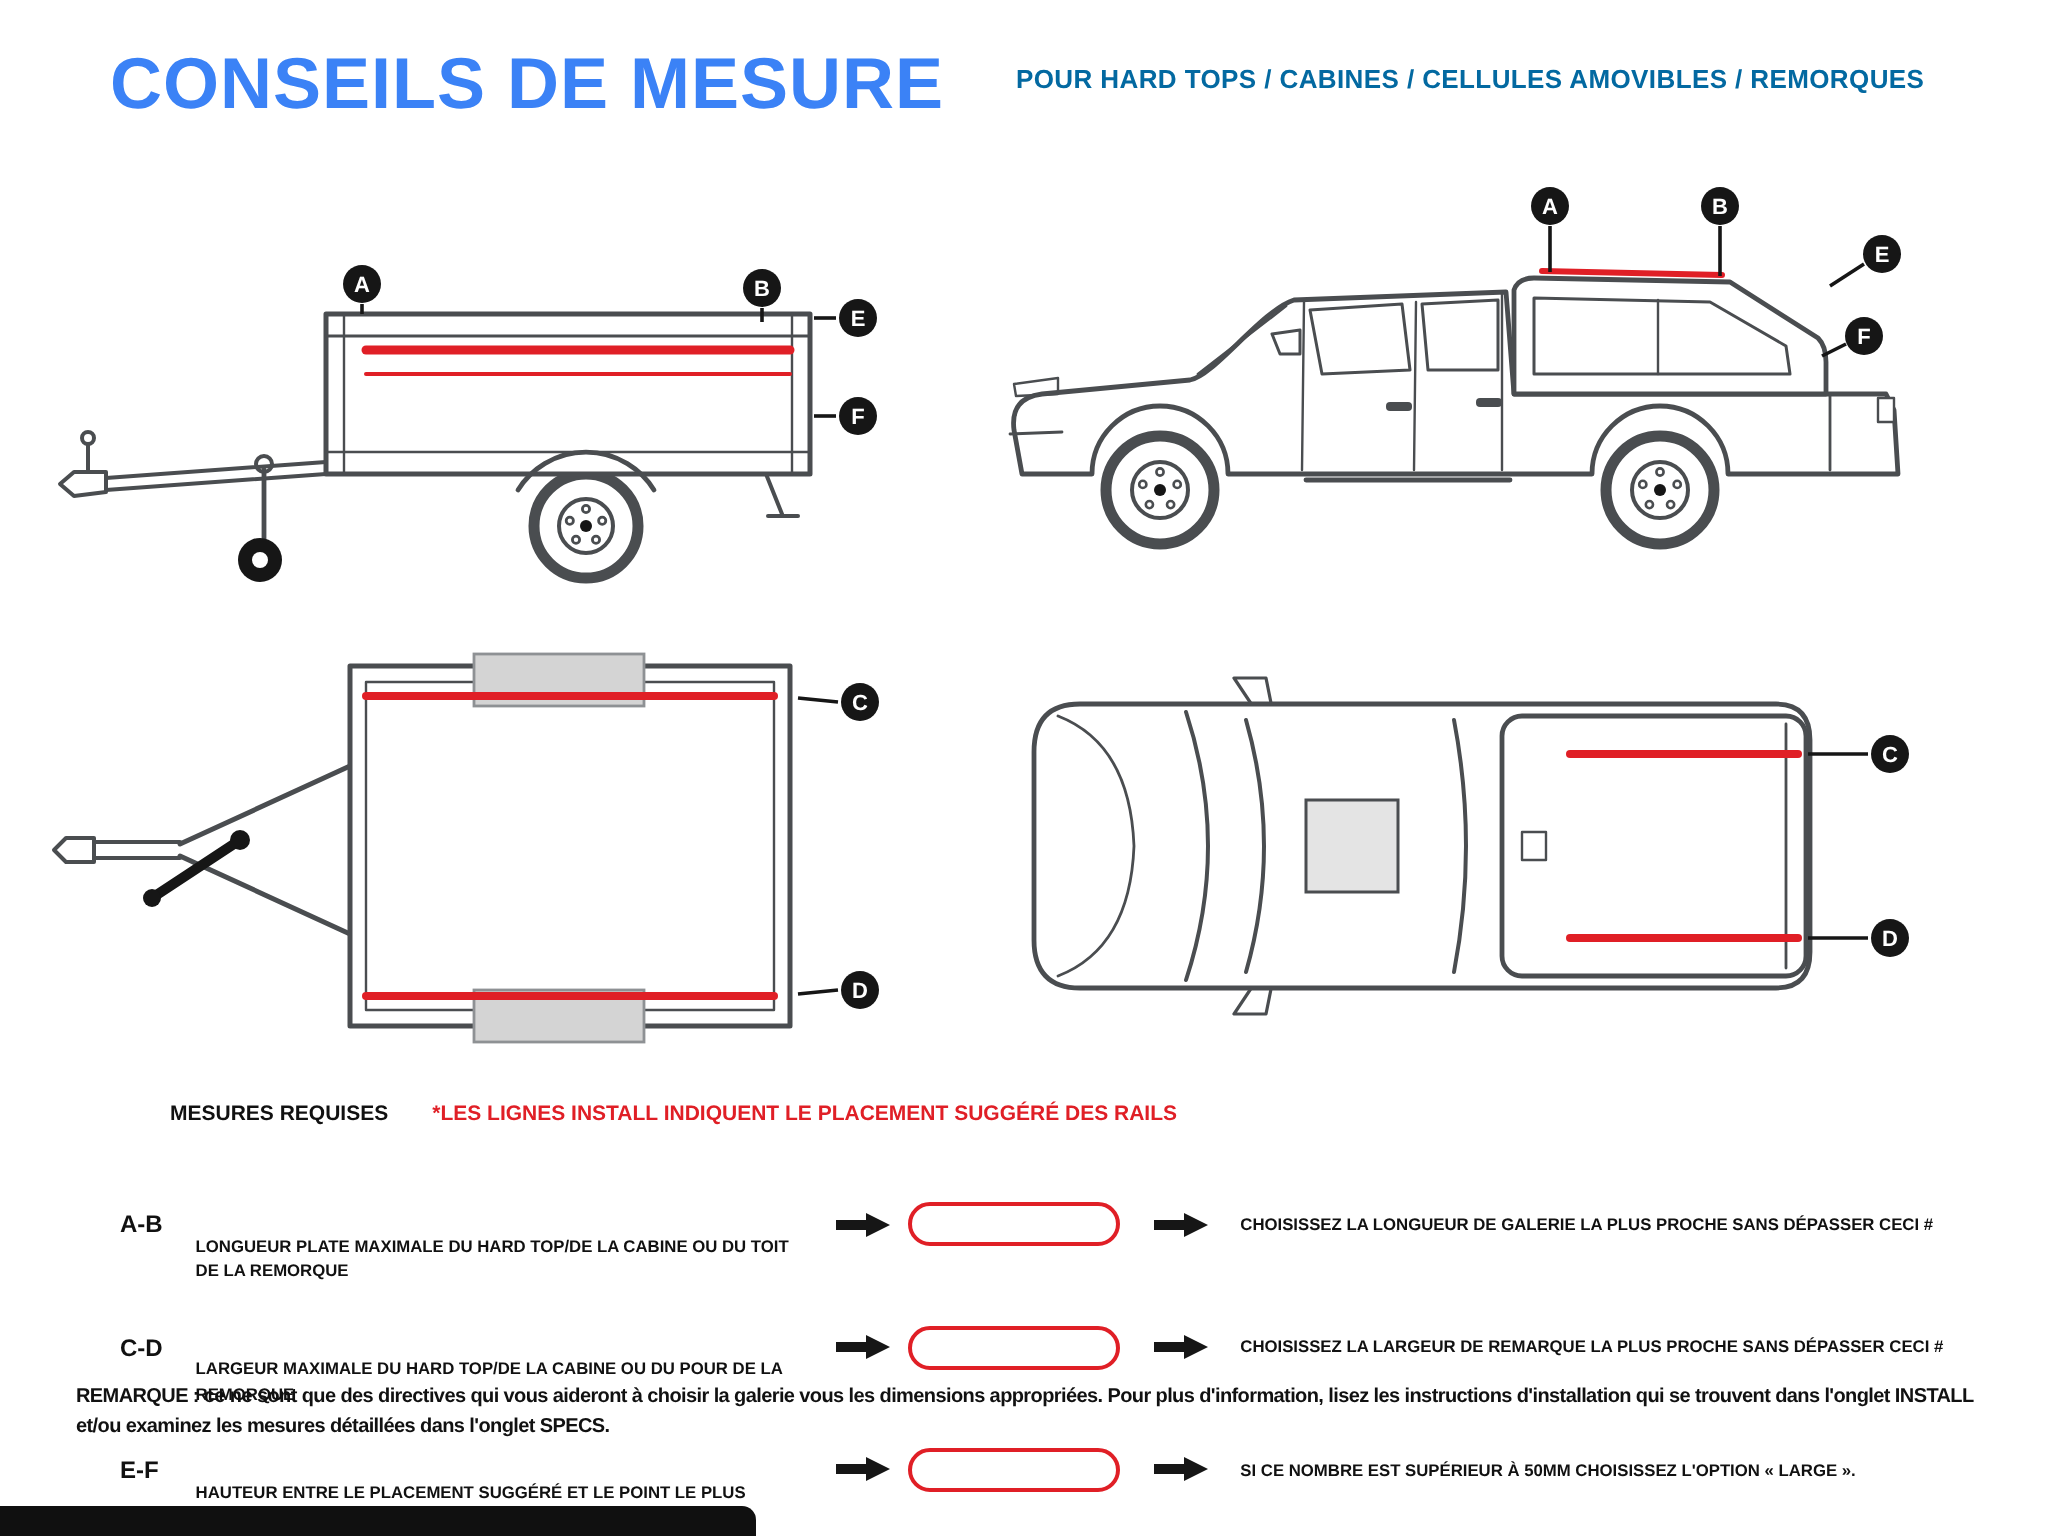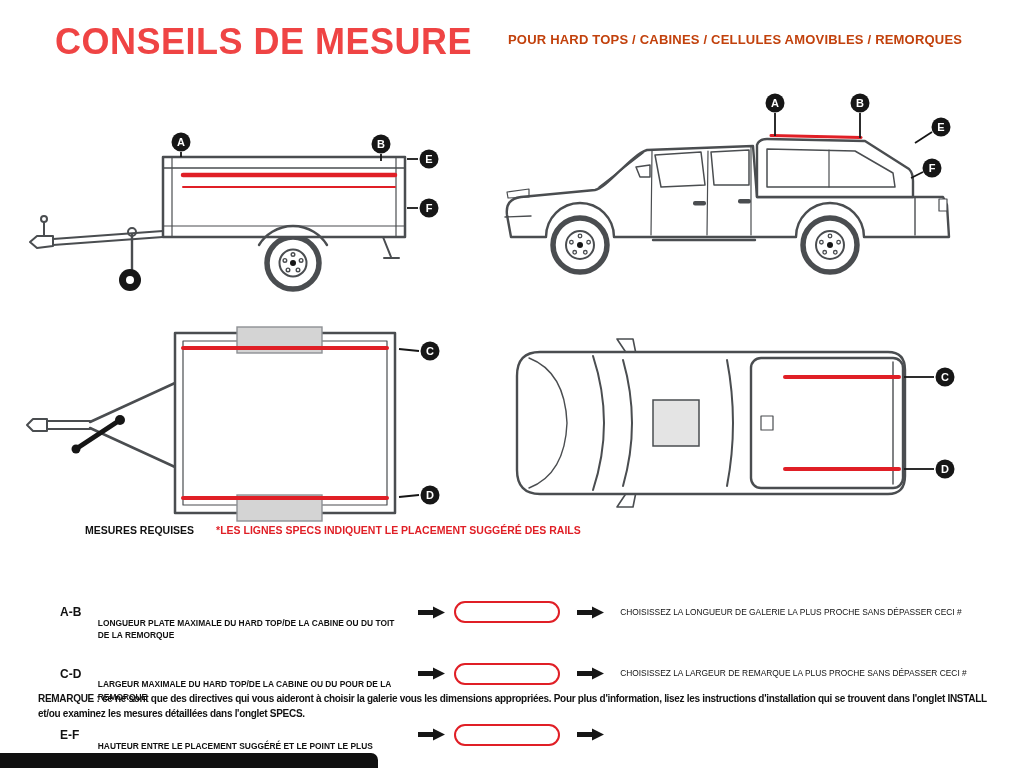--- a/index.html
+++ b/index.html
@@ -1,43 +1,43 @@
 <!DOCTYPE html>
 <html><head>
 <meta charset="utf-8">
 <style>
   html,body{margin:0;padding:0;background:#fff;}
   .page{position:relative;width:1024px;height:768px;background:#ffffff;overflow:hidden;
         font-family:"Liberation Sans",sans-serif;color:#111;}
   .title{position:absolute;left:55px;top:24px;margin:0;font-size:36px;font-weight:bold;
-         letter-spacing:0.5px;color:#ef4444;line-height:1;text-align:right;}
+         letter-spacing:0.5px;color:#3b82f6;line-height:1;text-align:right;}
   .subtitle{position:absolute;left:508px;top:30px;font-size:13px;font-weight:bold;
-            color:#c2410c;line-height:1.55;letter-spacing:0.2px;}
+            color:#0369a1;line-height:1.55;letter-spacing:0.2px;}
   .diag{position:absolute;}
   
   .ln{stroke:#4a4d50;fill:none;stroke-linecap:round;stroke-linejoin:round;}
   .fw{fill:#ffffff;stroke:#4a4d50;stroke-linejoin:round;}
   .redln{stroke:#e01f26;fill:none;stroke-linecap:round;}
   .mk{fill:#161616;}
   .mtx{fill:#ffffff;font-family:"Liberation Sans",sans-serif;font-size:11px;font-weight:bold;text-anchor:middle;}
   .mln{stroke:#161616;stroke-width:1.8;fill:none;}
   
-  .measures-head{position:absolute;left:62px;top:524px;display:flex;gap:22px;
+  .measures-head{position:absolute;left:62px;top:551px;display:flex;gap:22px;
                  font-size:10.5px;font-weight:bold;padding-left:23px;}
   .measures-head .note{color:#e01f26;}
   .measures{position:absolute;left:60px;top:583px;width:950px;}
   .m-row{display:flex;align-items:center;min-height:30px;margin-bottom:3px;}
   .m-key{width:38px;font-size:12px;font-weight:bold;}
   .m-desc{width:300px;font-size:8.4px;font-weight:bold;line-height:1.45;margin-top:34px;}
   .arrow{flex:none;}
   .a1{margin-left:22px;}
   .a2{margin-left:17px;}
   .m-pill{flex:none;width:102px;height:18px;border:2.2px solid #e01f26;border-radius:11px;
           background:#fff;margin-left:9px;}
-  .m-inst{margin-left:16px;width:392px;font-size:8.4px;font-weight:normal;line-height:1.5;}
+  .m-inst{margin-left:16px;width:392px;font-size:8.4px;font-weight:bold;line-height:1.5;}
   .footnote{position:absolute;left:38px;top:692px;width:958px;}
   .footnote p{margin:0 0 1px 0;font-size:10px;font-weight:bold;letter-spacing:-0.3px;line-height:1.45;}
   .bottom-bar{position:absolute;left:0;top:753px;width:378px;height:15px;background:#101010;
               border-radius:0 7px 0 0;}
 </style>
 </head>
 <body>
 
 <div class="page">
 
@@ -242,21 +242,21 @@
     </g>
     <g>
       <line class="mln" x1="439" y1="139" x2="409" y2="139"></line>
       <circle class="mk" cx="450" cy="139" r="9.5"></circle>
       <text class="mtx" x="450" y="143">D</text>
     </g>
   </svg>
 
   <div class="measures-head">
     <span>MESURES REQUISES</span>
-    <span class="note">*LES LIGNES SPECS INDIQUENT LE PLACEMENT SUGGÉRÉ DES RAILS</span>
+    <span class="note">*LES LIGNES INSTALL INDIQUENT LE PLACEMENT SUGGÉRÉ DES RAILS</span>
   </div>
 
   <div class="measures">
 
     <div class="m-row">
       <div class="m-key">A-B</div>
       <div class="m-desc">LONGUEUR PLATE MAXIMALE DU HARD TOP/DE LA CABINE OU DU TOIT DE LA REMORQUE</div>
       <svg class="arrow a1" width="27" height="13" viewBox="0 0 27 13">
           <path d="M0,4 L15,4 L15,0.5 L27,6.5 L15,12.5 L15,9 L0,9 Z" fill="#161616"></path>
         </svg>
@@ -290,20 +290,21 @@
       <div class="m-key">E-F</div>
       <div class="m-desc">HAUTEUR ENTRE LE PLACEMENT SUGGÉRÉ ET LE POINT LE PLUS HAUT DU HARD TOP/DE LA CABINE OU DU TOIT DE LA REMORQUE</div>
       <svg class="arrow a1" width="27" height="13" viewBox="0 0 27 13">
           <path d="M0,4 L15,4 L15,0.5 L27,6.5 L15,12.5 L15,9 L0,9 Z" fill="#161616"></path>
         </svg>
       <div class="m-pill"></div>
       <svg class="arrow a2" width="27" height="13" viewBox="0 0 27 13">
           <path d="M0,4 L15,4 L15,0.5 L27,6.5 L15,12.5 L15,9 L0,9 Z" fill="#161616"></path>
         </svg>
       <div class="m-inst">
+        <div>SI CE NOMBRE EST SUPÉRIEUR À 50MM CHOISISSEZ L'OPTION « LARGE ».</div>
       </div>
     </div>
 
   </div>
 
   <div class="footnote">
     <p>REMARQUE : ce ne sont que des directives qui vous aideront à choisir la galerie vous les dimensions appropriées. Pour plus d'information, lisez les instructions d'installation qui se trouvent dans l'onglet INSTALL et/ou examinez les mesures détaillées dans l'onglet SPECS.</p>
   </div>
 
   <div class="bottom-bar"></div>

